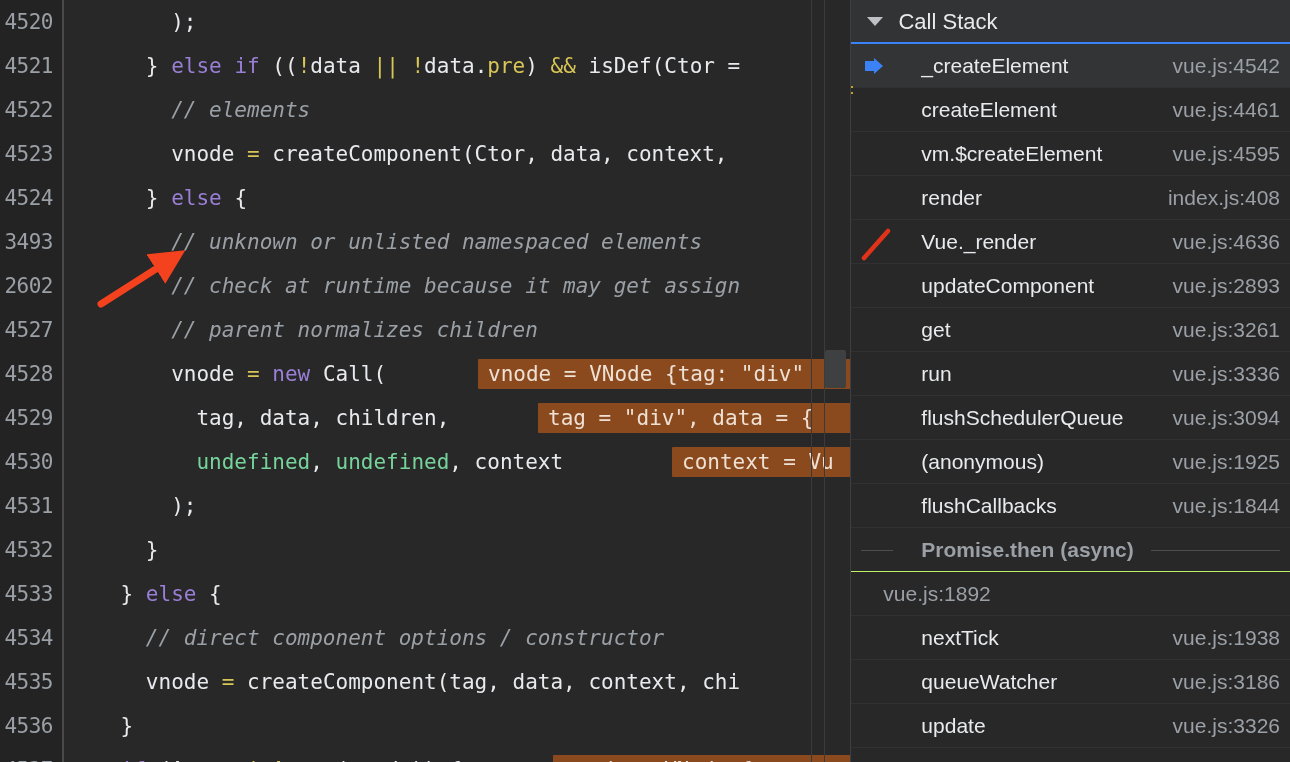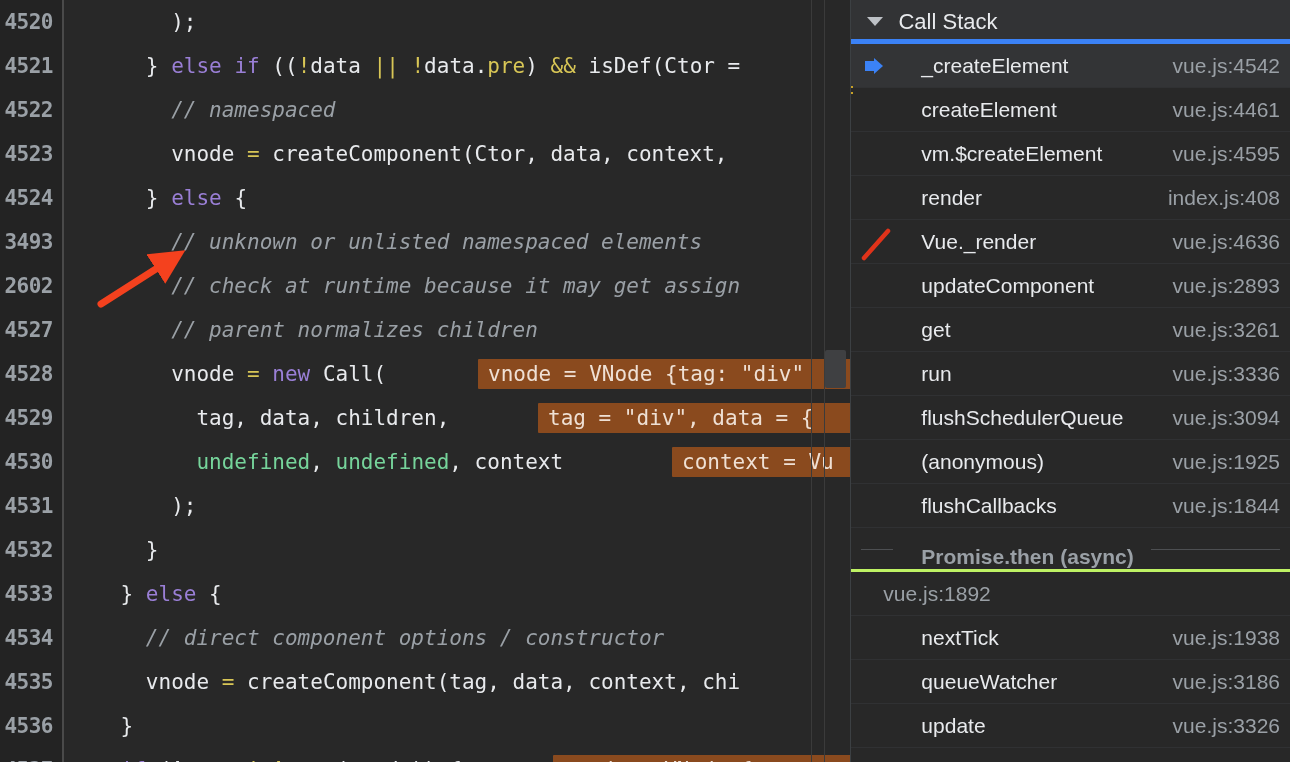--- a/index.html
+++ b/index.html
@@ -52,21 +52,20 @@
     height: 44px;
     box-sizing: border-box;
     padding-right: 9px;
     text-align: right;
     color: #9aa0a6;
     background: #232323;
     font-family: "DejaVu Sans Mono", "Liberation Mono", monospace;
     font-size: 21px;
     letter-spacing: -0.5px;
     border-right: 2px solid #4a4a4a;
-    font-weight: bold;
   }
   .code-text {
     position: absolute;
     left: 70px;
     top: 0;
     height: 44px;
     color: #e8eaed;
     white-space: pre;
   }
   
@@ -158,21 +157,21 @@
   }
   #cs-header {
     position: relative;
     height: 44px;
     line-height: 44px;
     background: #323335;
     color: #e8eaed;
     font-size: 22px;
     padding-left: 16px;
     box-sizing: border-box;
-    border-bottom: 5px solid #3b82f6;
+    border-bottom: 2px solid #3b82f6;
     white-space: nowrap;
   }
   #cs-header .tri {
     display: inline-block;
     width: 0; height: 0;
     border-left: 8px solid transparent;
     border-right: 8px solid transparent;
     border-top: 9px solid #bdc1c6;
     vertical-align: middle;
     margin-right: 9px;
@@ -210,22 +209,21 @@
     text-overflow: ellipsis;
   }
   .cs-loc {
     flex: 0 0 auto;
     color: #9aa0a6;
     font-size: 21px;
     padding-left: 14px;
   }
   
   .cs-row.async-sep {
-    border-bottom: 3px solid #bef264;
-    align-items: flex-end;
+    border-bottom: 1px solid #bef264;
   }
   .cs-row.async-sep .cs-name {
     color: #9aa0a6;
     font-weight: bold;
     position: relative;
     padding-left: 52px;
   }
   .cs-sep-line {
     position: absolute;
     top: 50%;
@@ -248,21 +246,21 @@
 </style>
 </head>
 <body>
 
 <div id="app">
 
   <div id="source-panel">
     <div id="code-scroll">
         <div class="code-line" style="height: 44px;"><div class="gutter">4520</div><div class="code-text"><span class="pln">        );</span></div></div>
         <div class="code-line" style="height: 44px;"><div class="gutter">4521</div><div class="code-text"><span class="pln">      } </span><span class="kw">else</span><span class="pln"> </span><span class="kw">if</span><span class="pln"> ((</span><span class="op">!</span><span class="pln">data </span><span class="op">||</span><span class="pln"> </span><span class="op">!</span><span class="pln">data.</span><span class="op">pre</span><span class="pln">) </span><span class="op">&amp;&amp;</span><span class="pln"> isDef(Ctor</span><span class="pln"> =</span></div></div>
-        <div class="code-line" style="height: 44px;"><div class="gutter">4522</div><div class="code-text"><span class="cmt">        // namespaced</span></div></div>
+        <div class="code-line" style="height: 44px;"><div class="gutter">4522</div><div class="code-text"><span class="cmt">        // elements</span></div></div>
         <div class="code-line" style="height: 44px;"><div class="gutter">4523</div><div class="code-text"><span class="pln">        vnode </span><span class="op">=</span><span class="pln"> createComponent(Ctor, data, context,</span></div></div>
         <div class="code-line" style="height: 44px;"><div class="gutter">4524</div><div class="code-text"><span class="pln">      } </span><span class="kw">else</span><span class="pln"> {</span></div></div>
         <div class="code-line" style="height: 44px;"><div class="gutter">3493</div><div class="code-text"><span class="cmt">        // unknown or unlisted namespaced elements</span></div></div>
         <div class="code-line" style="height: 44px;"><div class="gutter">2602</div><div class="code-text"><span class="cmt">        // check at runtime because it may get assign</span></div></div>
         <div class="code-line" style="height: 44px;"><div class="gutter">4527</div><div class="code-text"><span class="cmt">        // parent normalizes children</span></div></div>
         <div class="code-line" style="height: 44px;"><div class="gutter">4528</div><div class="code-text"><span class="pln">        vnode </span><span class="op">=</span><span class="pln"> </span><span class="kw">new</span><span class="pln"> Call(</span></div><div class="annot" style="left: 478px; width: 373px;">vnode = VNode {tag: "div"</div></div>
         <div class="code-line" style="height: 44px;"><div class="gutter">4529</div><div class="code-text"><span class="pln">          tag, data, children,</span></div><div class="annot" style="left: 538px; width: 313px;">tag = "div", data = {</div></div>
         <div class="code-line" style="height: 44px;"><div class="gutter">4530</div><div class="code-text"><span class="pln">          </span><span class="cst">undefined</span><span class="pln">, </span><span class="cst">undefined</span><span class="pln">, context</span></div><div class="annot" style="left: 672px; width: 179px;">context = Vu</div></div>
         <div class="code-line" style="height: 44px;"><div class="gutter">4531</div><div class="code-text"><span class="pln">        );</span></div></div>
         <div class="code-line" style="height: 44px;"><div class="gutter">4532</div><div class="code-text"><span class="pln">      }</span></div></div>

